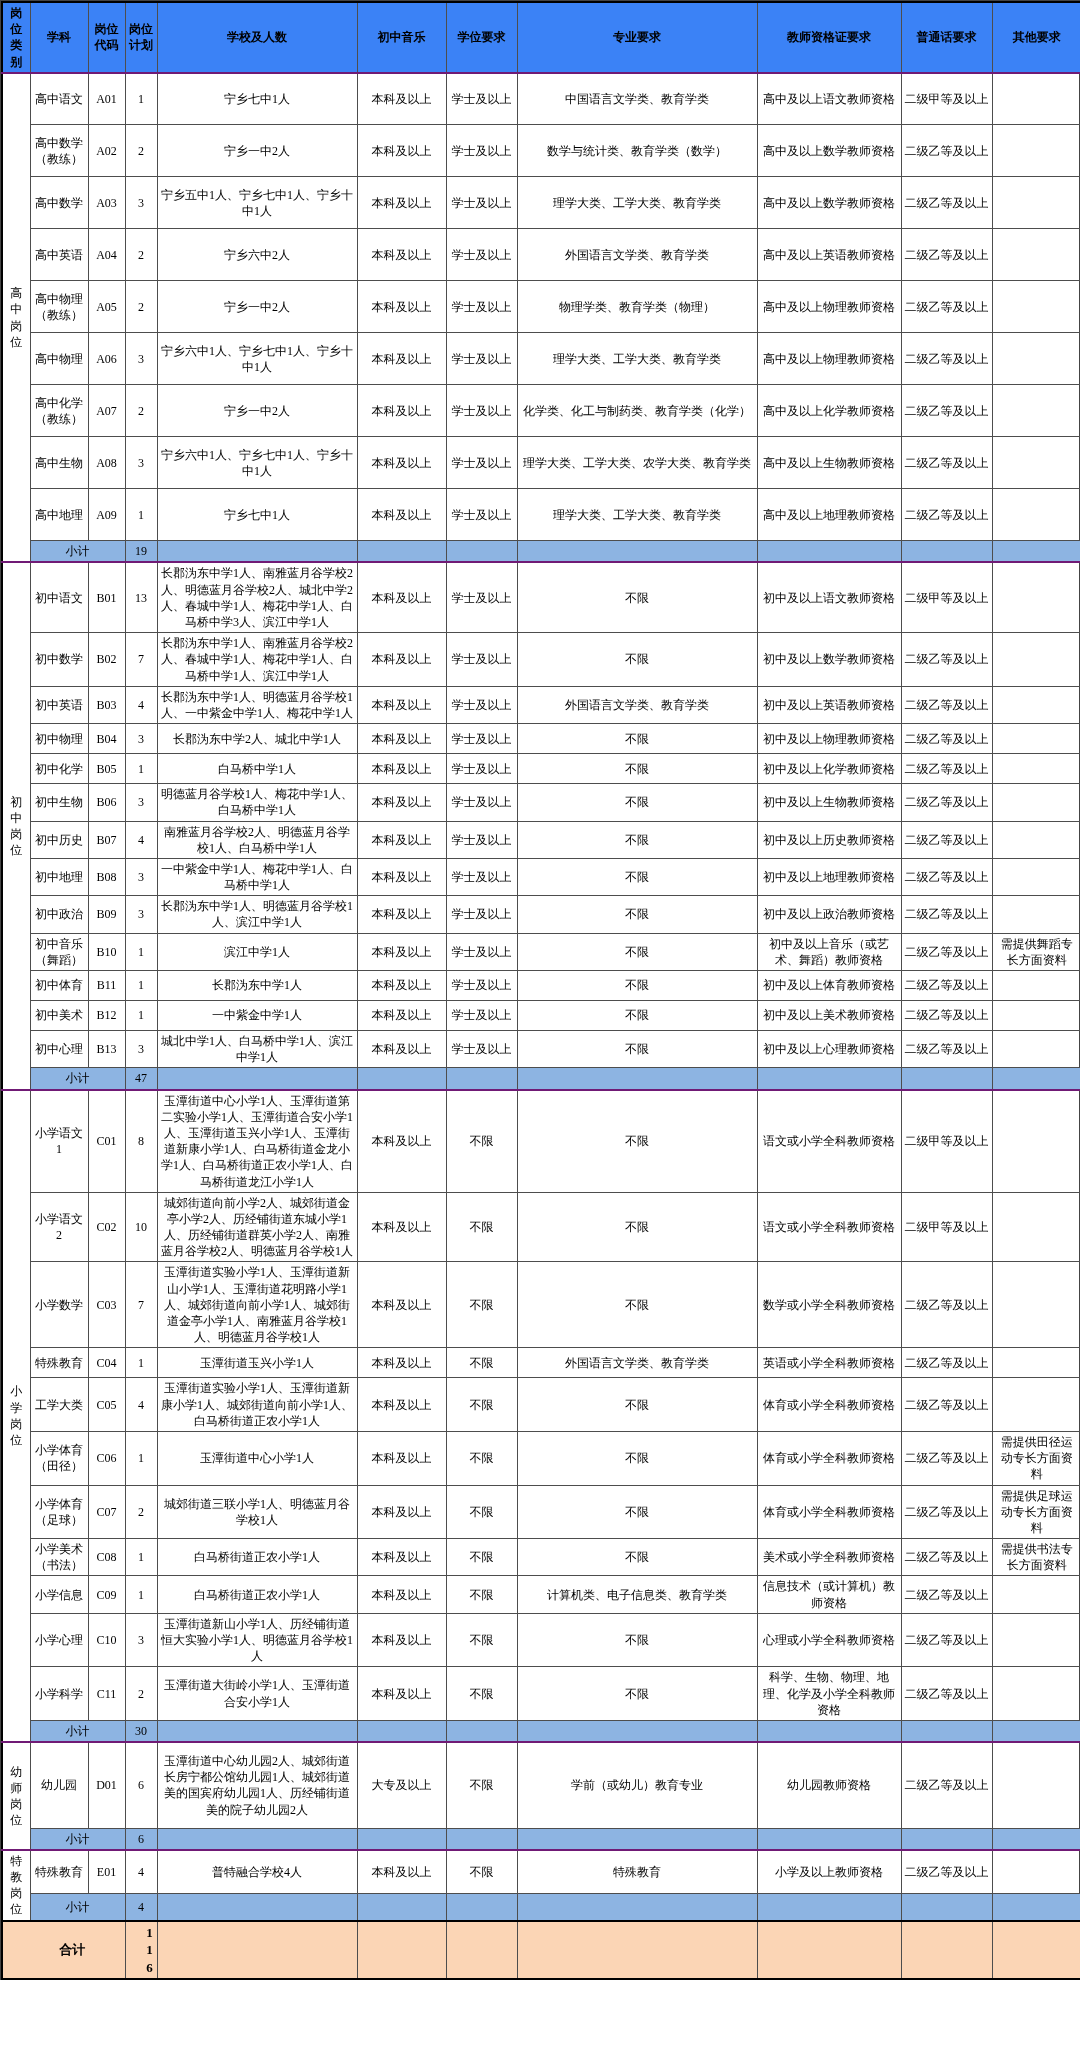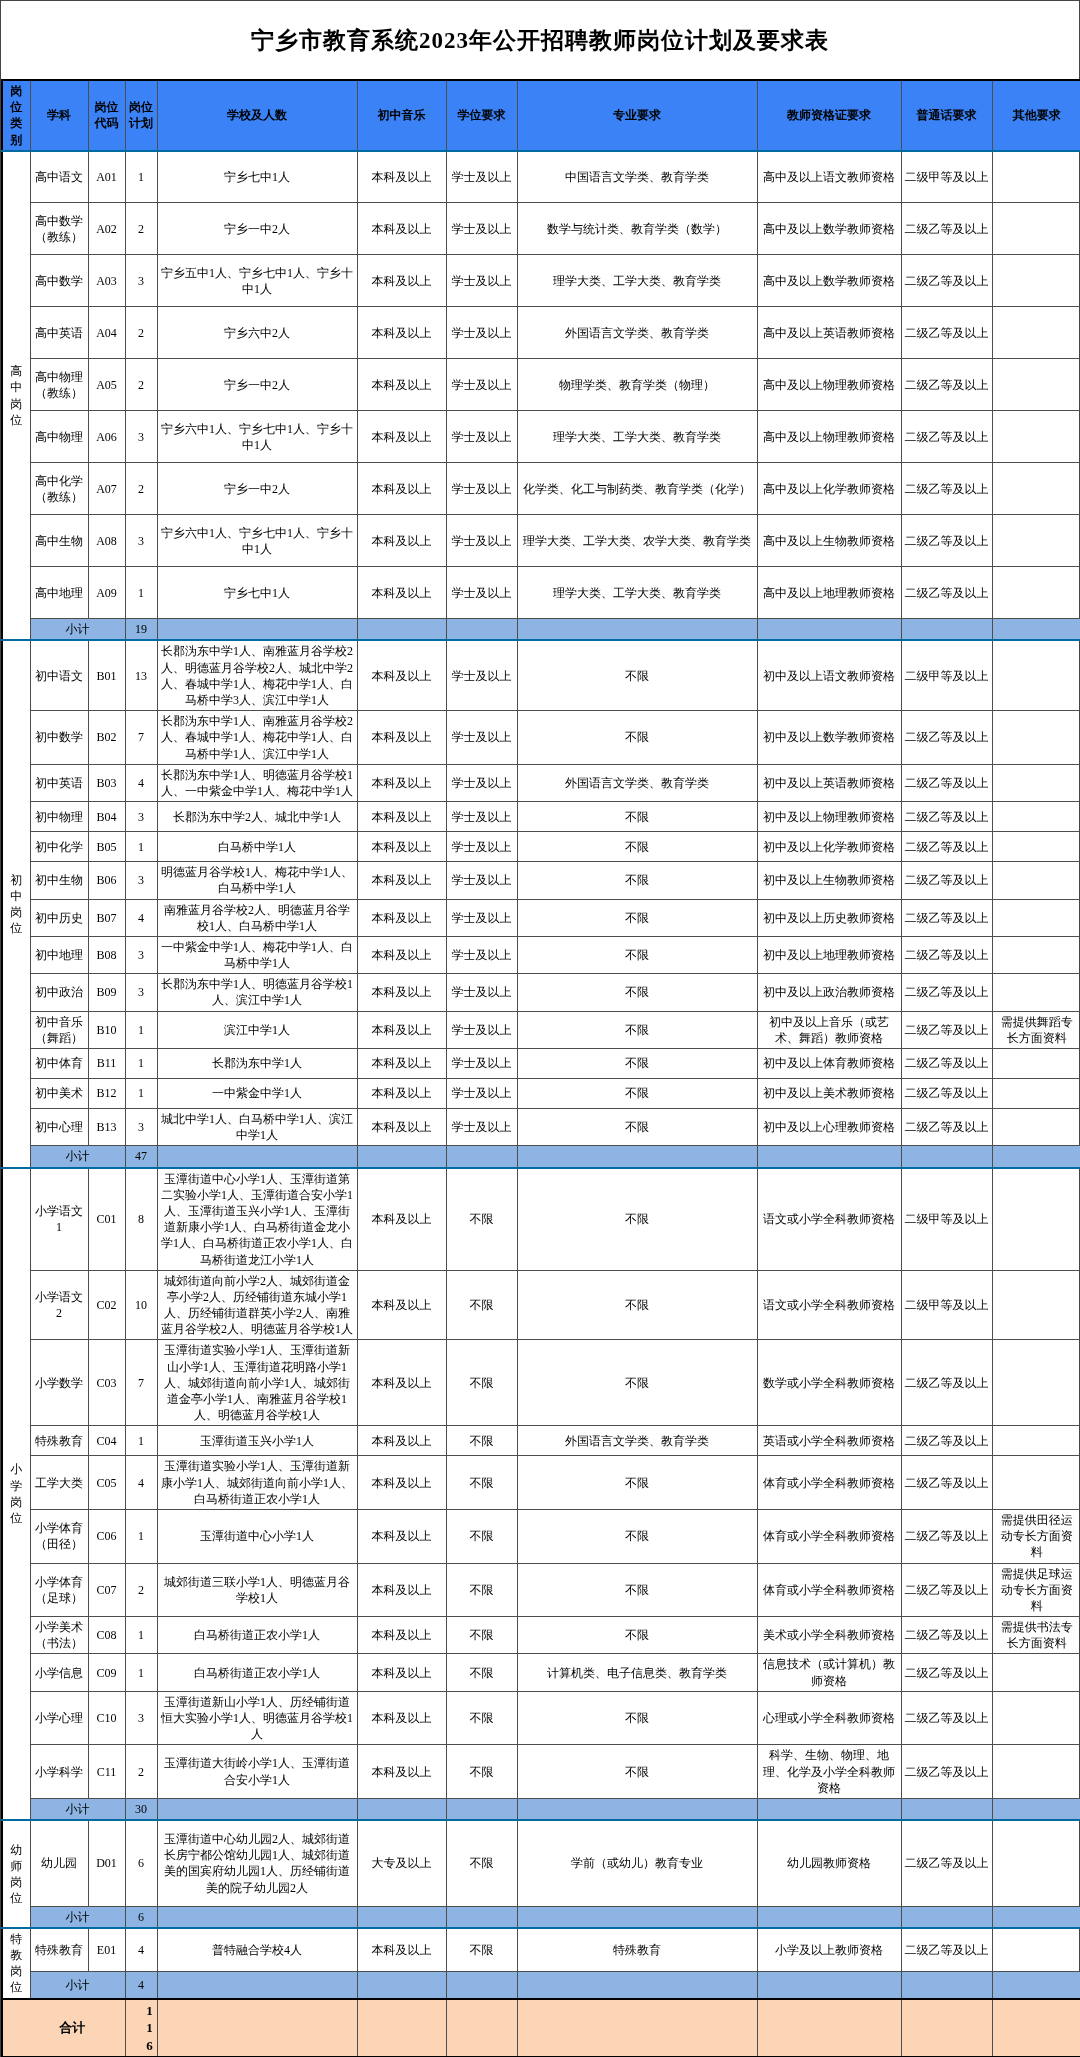--- a/index.html
+++ b/index.html
@@ -9,35 +9,34 @@
          font-size:23px;font-weight:bold;letter-spacing:1px;}
   table.grid{border-collapse:collapse;table-layout:fixed;width:1080px;
              font-size:12px;line-height:1.35;}
   table.grid th,table.grid td{
       border:1px solid #4d4d4d;vertical-align:middle;text-align:center;
       padding:2px 3px;word-break:break-all;overflow:hidden;box-sizing:border-box;}
   table.grid{border:2px solid #000;}
   thead th{font-weight:bold;height:34px;background:#3b82f6;}
   td.left{text-align:left;padding-left:5px;}
   td.cat{width:28px;padding:1px;margin-top:7px;}
-  tr.section-start td{border-top:2px solid #0369a1;}
+  tr.section-start td{border-top:2px solid #701a75;}
   tr.sec-0 td{height:52px;}
   tr.sec-1 td{height:30px;}
   tr.sec-2 td{height:30px;}
   tr.sec-3 td{height:86px;}
   tr.sec-4 td{height:36px;}
   tr.subtotal td{height:20px;background:var(--subtotal-bg,#8DB4E2);margin-left:27px;}
   tr.total td{height:36px;background:var(--total-bg,#FBD5B5);
               font-weight:bold;border-top:2px solid #000;font-size:13px;padding-left:20px;}
 </style>
 </head>
 <body>
 
 <div class="page">
-  <div class="title">宁乡市教育系统2023年公开招聘教师岗位计划及要求表</div>
   <table class="grid">
     <colgroup>
       <col style="width:28px">
         <col style="width:58px">
         <col style="width:37px">
       <col style="width:32px">
         <col style="width:200px">
         <col style="width:89px">
       <col style="width:71px">
         <col style="width:240px">

